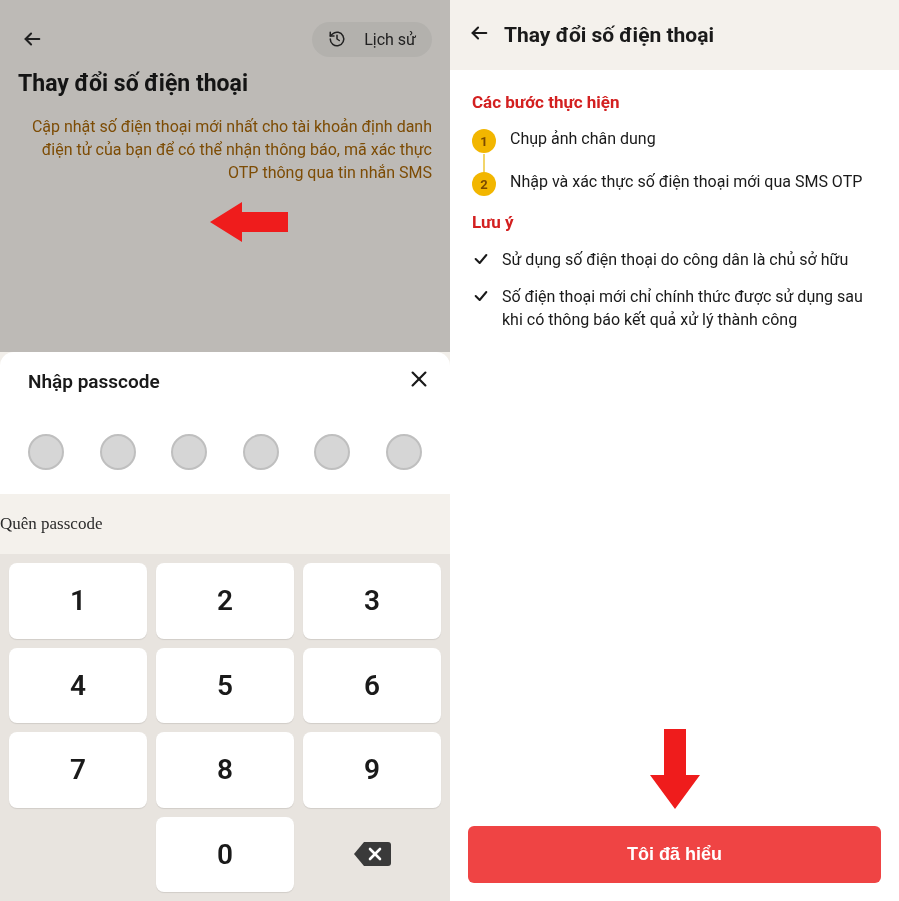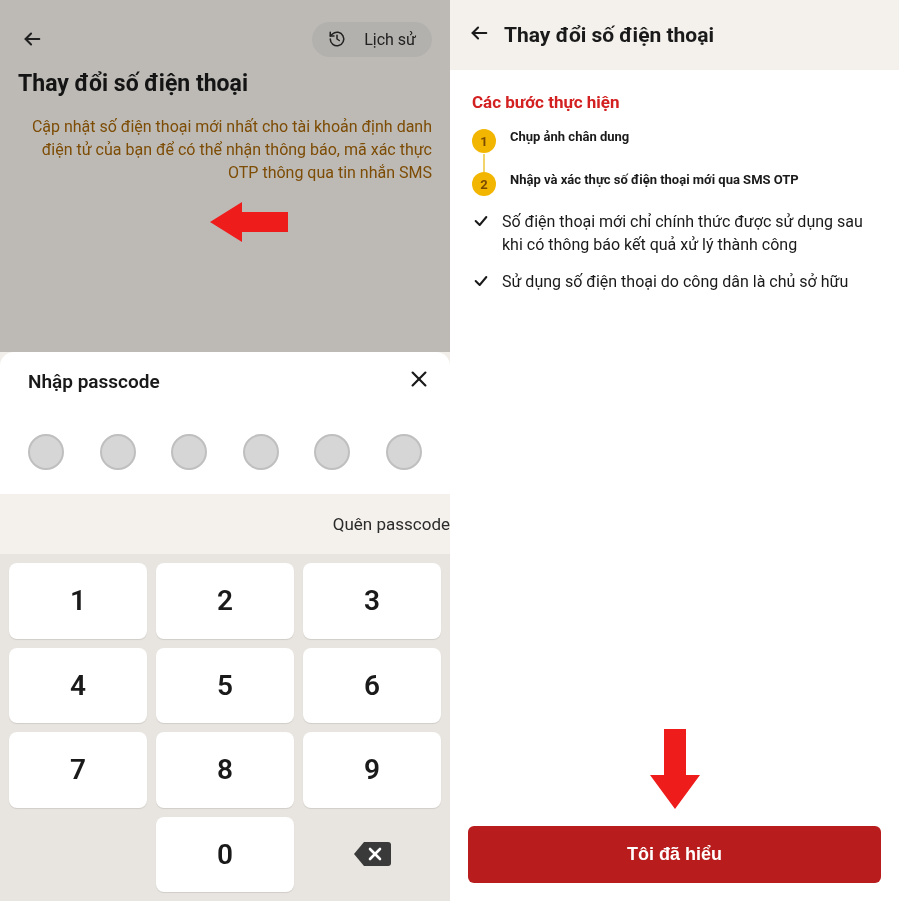--- a/index.html
+++ b/index.html
@@ -119,24 +119,25 @@
     padding: 30px 28px 24px 28px;
   }
   .pass-dot {
     width: 36px; height: 36px;
     border-radius: 50%;
     background: #d6d6d6;
     border: 2px solid #bfbfbf;
   }
   .forgot-bar {
     background: #f4f1ec;
-    text-align: right;
+    text-align: left;
     padding: 20px 0;
     font-size: 17px;
     color: #2b2b2b;
+    font-family: Liberation Serif, serif;
   }
   .keypad {
     background: #e8e4df;
     flex: 1;
     display: grid;
     grid-template-columns: repeat(3, 1fr);
     grid-template-rows: repeat(4, 1fr);
     gap: 9px;
     padding: 9px;
   }
@@ -213,22 +214,22 @@
   }
   .step-connector {
     position: absolute;
     left: 11px;
     top: 26px;
     width: 2px;
     height: 32px;
     background: #f2d56a;
   }
   .step-text {
-    font-size: 13px;
-    font-weight: 700;
+    font-size: 16px;
+    font-weight: 400;
     color: #1a1a1a;
     line-height: 1.4;
   }
   .note-title {
     color: #d32020;
     font-weight: 700;
     font-size: 17px;
     margin-top: 16px;
     margin-bottom: 16px;
   }
@@ -250,21 +251,21 @@
     line-height: 1.45;
   }
   .red-arrow-down {
     position: absolute;
     left: 50%;
     transform: translateX(-50%);
     bottom: 90px;
   }
   .confirm-btn {
     margin: 0 18px 18px 18px;
-    background: #b91c1c;
+    background: #ef4444;
     color: #fff;
     text-align: center;
     font-size: 18px;
     font-weight: 600;
     padding: 18px 8px;
     border-radius: 6px;
     border: none;
   }
 </style>
 </head>
@@ -356,33 +357,34 @@
     <div class="step-row">
       <div class="step-num">1</div>
       <div class="step-connector"></div>
       <div class="step-text">Chụp ảnh chân dung</div>
     </div>
     <div class="step-row" style="margin-top:18px;">
       <div class="step-num">2</div>
       <div class="step-text">Nhập và xác thực số điện thoại mới qua SMS OTP</div>
     </div>
 
-
+    <div class="note-title">Lưu ý</div>
+
+    <div class="note-row">
+      <svg class="check-icon" width="16" height="16" viewBox="0 0 24 24" fill="none" stroke="#1a1a1a" stroke-width="3" stroke-linecap="round" stroke-linejoin="round">
+          <polyline points="4 12 10 18 20 6"></polyline>
+        </svg>
+      <div class="note-text">Sử dụng số điện thoại do công dân là chủ sở hữu</div>
+    </div>
     <div class="note-row">
       <svg class="check-icon" width="16" height="16" viewBox="0 0 24 24" fill="none" stroke="#1a1a1a" stroke-width="3" stroke-linecap="round" stroke-linejoin="round">
           <polyline points="4 12 10 18 20 6"></polyline>
         </svg>
       <div class="note-text">Số điện thoại mới chỉ chính thức được sử dụng sau khi có thông báo kết quả xử lý thành công</div>
     </div>
-    <div class="note-row">
-      <svg class="check-icon" width="16" height="16" viewBox="0 0 24 24" fill="none" stroke="#1a1a1a" stroke-width="3" stroke-linecap="round" stroke-linejoin="round">
-          <polyline points="4 12 10 18 20 6"></polyline>
-        </svg>
-      <div class="note-text">Sử dụng số điện thoại do công dân là chủ sở hữu</div>
-    </div>
   </div>
 
   <svg class="red-arrow-down" width="54" height="84" viewBox="0 0 54 84">
     <polygon points="16,2 38,2 38,48 52,48 27,82 2,48 16,48" fill="#ef1c1c"></polygon>
   </svg>
 
   <button class="confirm-btn">Tôi đã hiểu</button>
 </div>
 
 </body></html>

